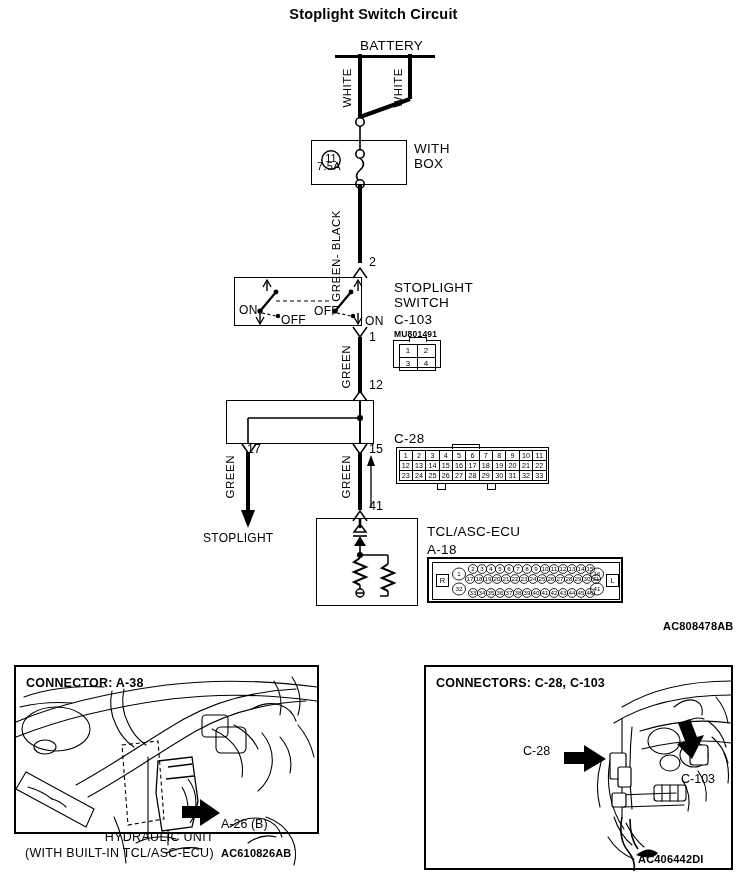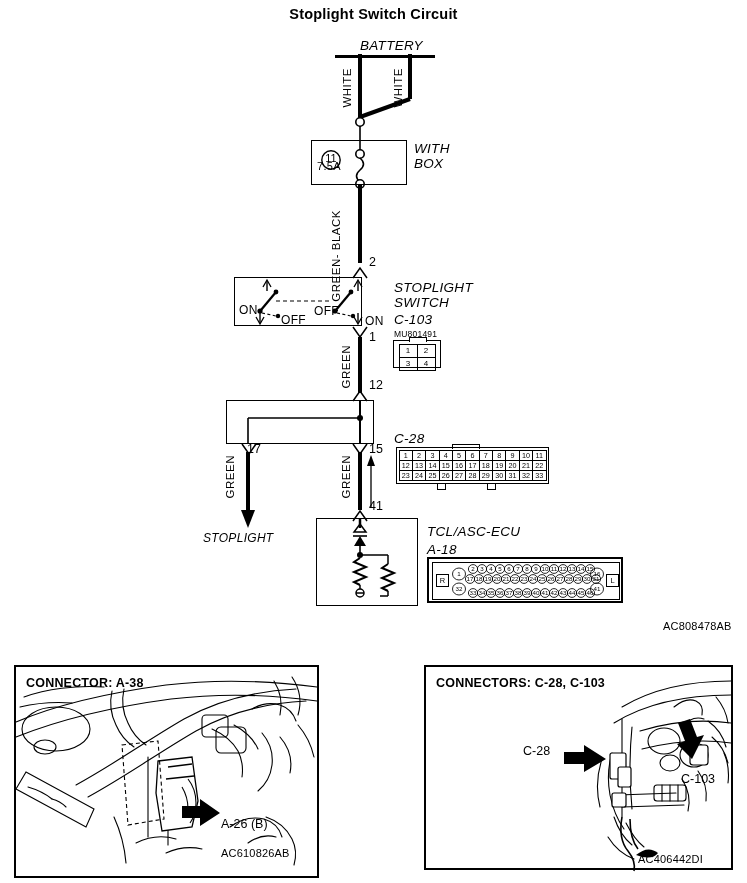--- a/index.html
+++ b/index.html
@@ -1,25 +1,25 @@
 <!DOCTYPE html>
 <html><head>
 <meta charset="utf-8">
 <style>
   html,body{margin:0;padding:0;background:#fff;}
   body{width:747px;height:883px;position:relative;font-family:"Liberation Sans",sans-serif;color:#000;overflow:hidden;}
   .abs{position:absolute;}
   #title{left:0;top:6px;width:747px;text-align:center;font-size:14.5px;font-weight:bold;letter-spacing:.2px;}
-  .lbl{font-size:13.5px;letter-spacing:.3px;white-space:pre;line-height:15px;font-style:italic;}
+  .lbl{font-size:13.5px;letter-spacing:.3px;white-space:pre;line-height:15px;}
   .vtext{font-size:11.5px;letter-spacing:.5px;writing-mode:vertical-rl;transform:rotate(180deg);white-space:nowrap;line-height:12px;}
   .wire{background:#000;}
   .thick{width:4px;}
   .box{border:1.6px solid #000;box-sizing:border-box;}
   .thinline{background:#000;height:1.5px;}
-  .code{font-size:11px;font-weight:normal;letter-spacing:.2px;}
+  .code{font-size:11px;font-weight:bold;letter-spacing:.2px;}
   .panel{border:2px solid #000;box-sizing:border-box;background:#fff;}
   .panel-title{font-size:12.5px;font-weight:bold;letter-spacing:.2px;}
   .pingrid{border-collapse:collapse;}
   .pingrid td{border:1px solid #000;font-size:7.2px;text-align:center;width:13px;height:9px;padding:0;line-height:9px;font-family:"Liberation Sans",sans-serif;}
   .c103 td{font-size:8px;width:17px;height:12px;line-height:12px;}
   svg{display:block;overflow:visible;}
   .pnum{font-size:12.5px;}
   .sw-state{font-size:12px;letter-spacing:.3px;}
 </style>
 </head>
@@ -353,21 +353,21 @@
           <ellipse cx="141" cy="30" rx="4.6" ry="4.4"></ellipse>
             <text x="141" y="32" stroke="none" fill="#000">46</text>
         </g>
       </g>
     </svg>
   </div>
 
   <div class="abs code" style="left:663px;top:620px;">AC808478AB</div>
 </div>
 
-<div class="abs panel" style="left:14px;top:665px;width:305px;height:213px;text-align:right;">
+<div class="abs panel" style="left:14px;top:665px;width:305px;height:169px;text-align:right;">
   <svg class="abs" style="left:0;top:0;width:301px;height:201px;">
     <g fill="none" stroke="#000" stroke-width="1.1" stroke-linecap="round">
       <path d="M0 55 C40 38 90 26 150 18 C200 12 255 14 301 20"></path>
       <path d="M0 70 C45 52 95 40 155 32 C205 26 258 28 301 34"></path>
       <path d="M8 30 C30 22 60 18 88 20"></path>
       <path d="M4 40 q25 -6 52 -4"></path>
       <ellipse cx="40" cy="62" rx="34" ry="22"></ellipse>
       <ellipse cx="29" cy="80" rx="11" ry="7"></ellipse>
       <path d="M10 105 L78 142 L70 160 L0 122 Z"></path>
       <path d="M12 120 q14 4 24 12"></path>
@@ -406,20 +406,22 @@
     </g>
     <g fill="none" stroke="#000" stroke-width="1.1">
       <path d="M172 112 q8 10 8 24 q0 12 -6 20"></path>
       <path d="M166 120 q6 10 6 22"></path>
     </g>
 
     <path d="M204 146 L184 132 L184 139 L166 139 L166 151 L184 151 L184 159 Z" fill="#000" stroke="none"></path>
   </svg>
   <div class="abs panel-title" style="left:10px;top:9px;">CONNECTOR: A-38</div>
   <div class="abs" style="left:205px;top:150px;font-size:12.5px;">A-26 (B)</div>
+  <div class="abs lbl" style="left:9px;top:162px;font-size:12.5px;line-height:16px;">HYDRAULIC UNIT
+(WITH BUILT-IN TCL/ASC-ECU)</div>
   <div class="abs code" style="left:205px;top:180px;">AC610826AB</div>
 </div>
 
 <div class="abs panel" style="left:424px;top:665px;width:309px;height:205px;">
   <svg class="abs" style="left:0;top:0;width:305px;height:201px;">
     <g fill="none" stroke="#000" stroke-width="1.1" stroke-linecap="round">
       <path d="M196 40 C226 22 262 14 305 14"></path>
       <path d="M188 56 C220 36 258 28 305 28"></path>
       <path d="M196 52 L196 150"></path>
       <path d="M206 60 q-4 40 0 82"></path>

